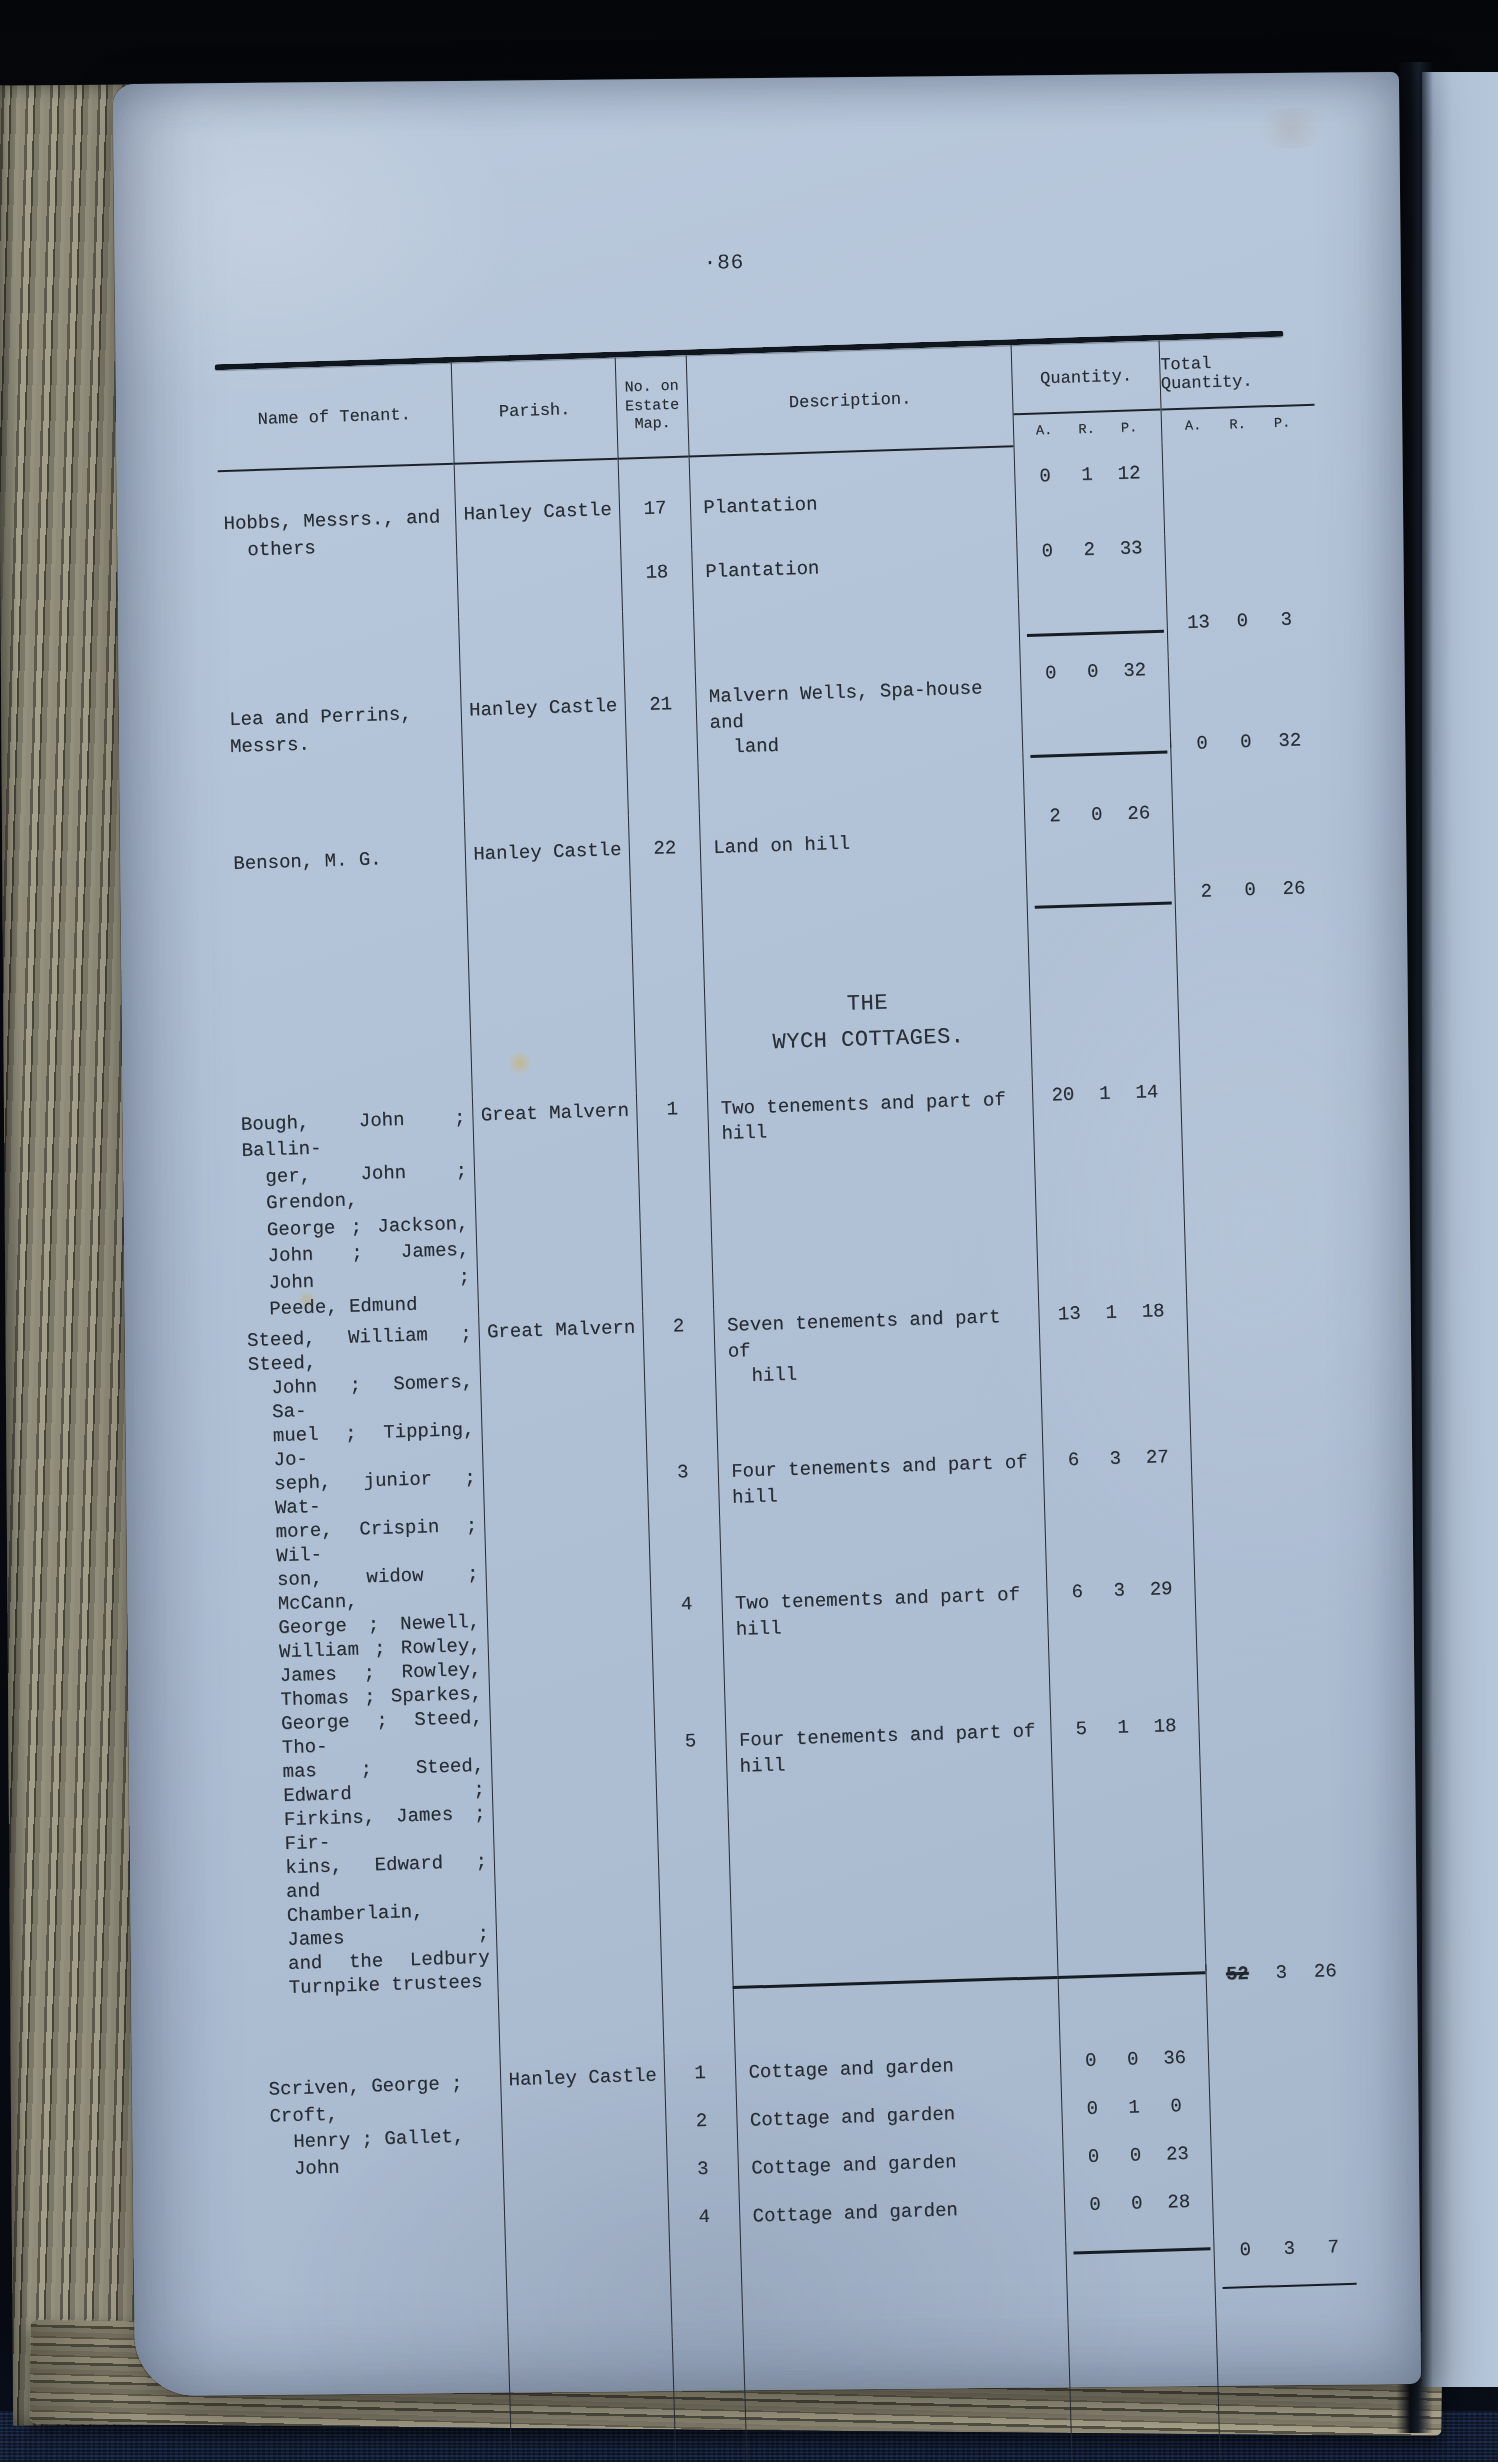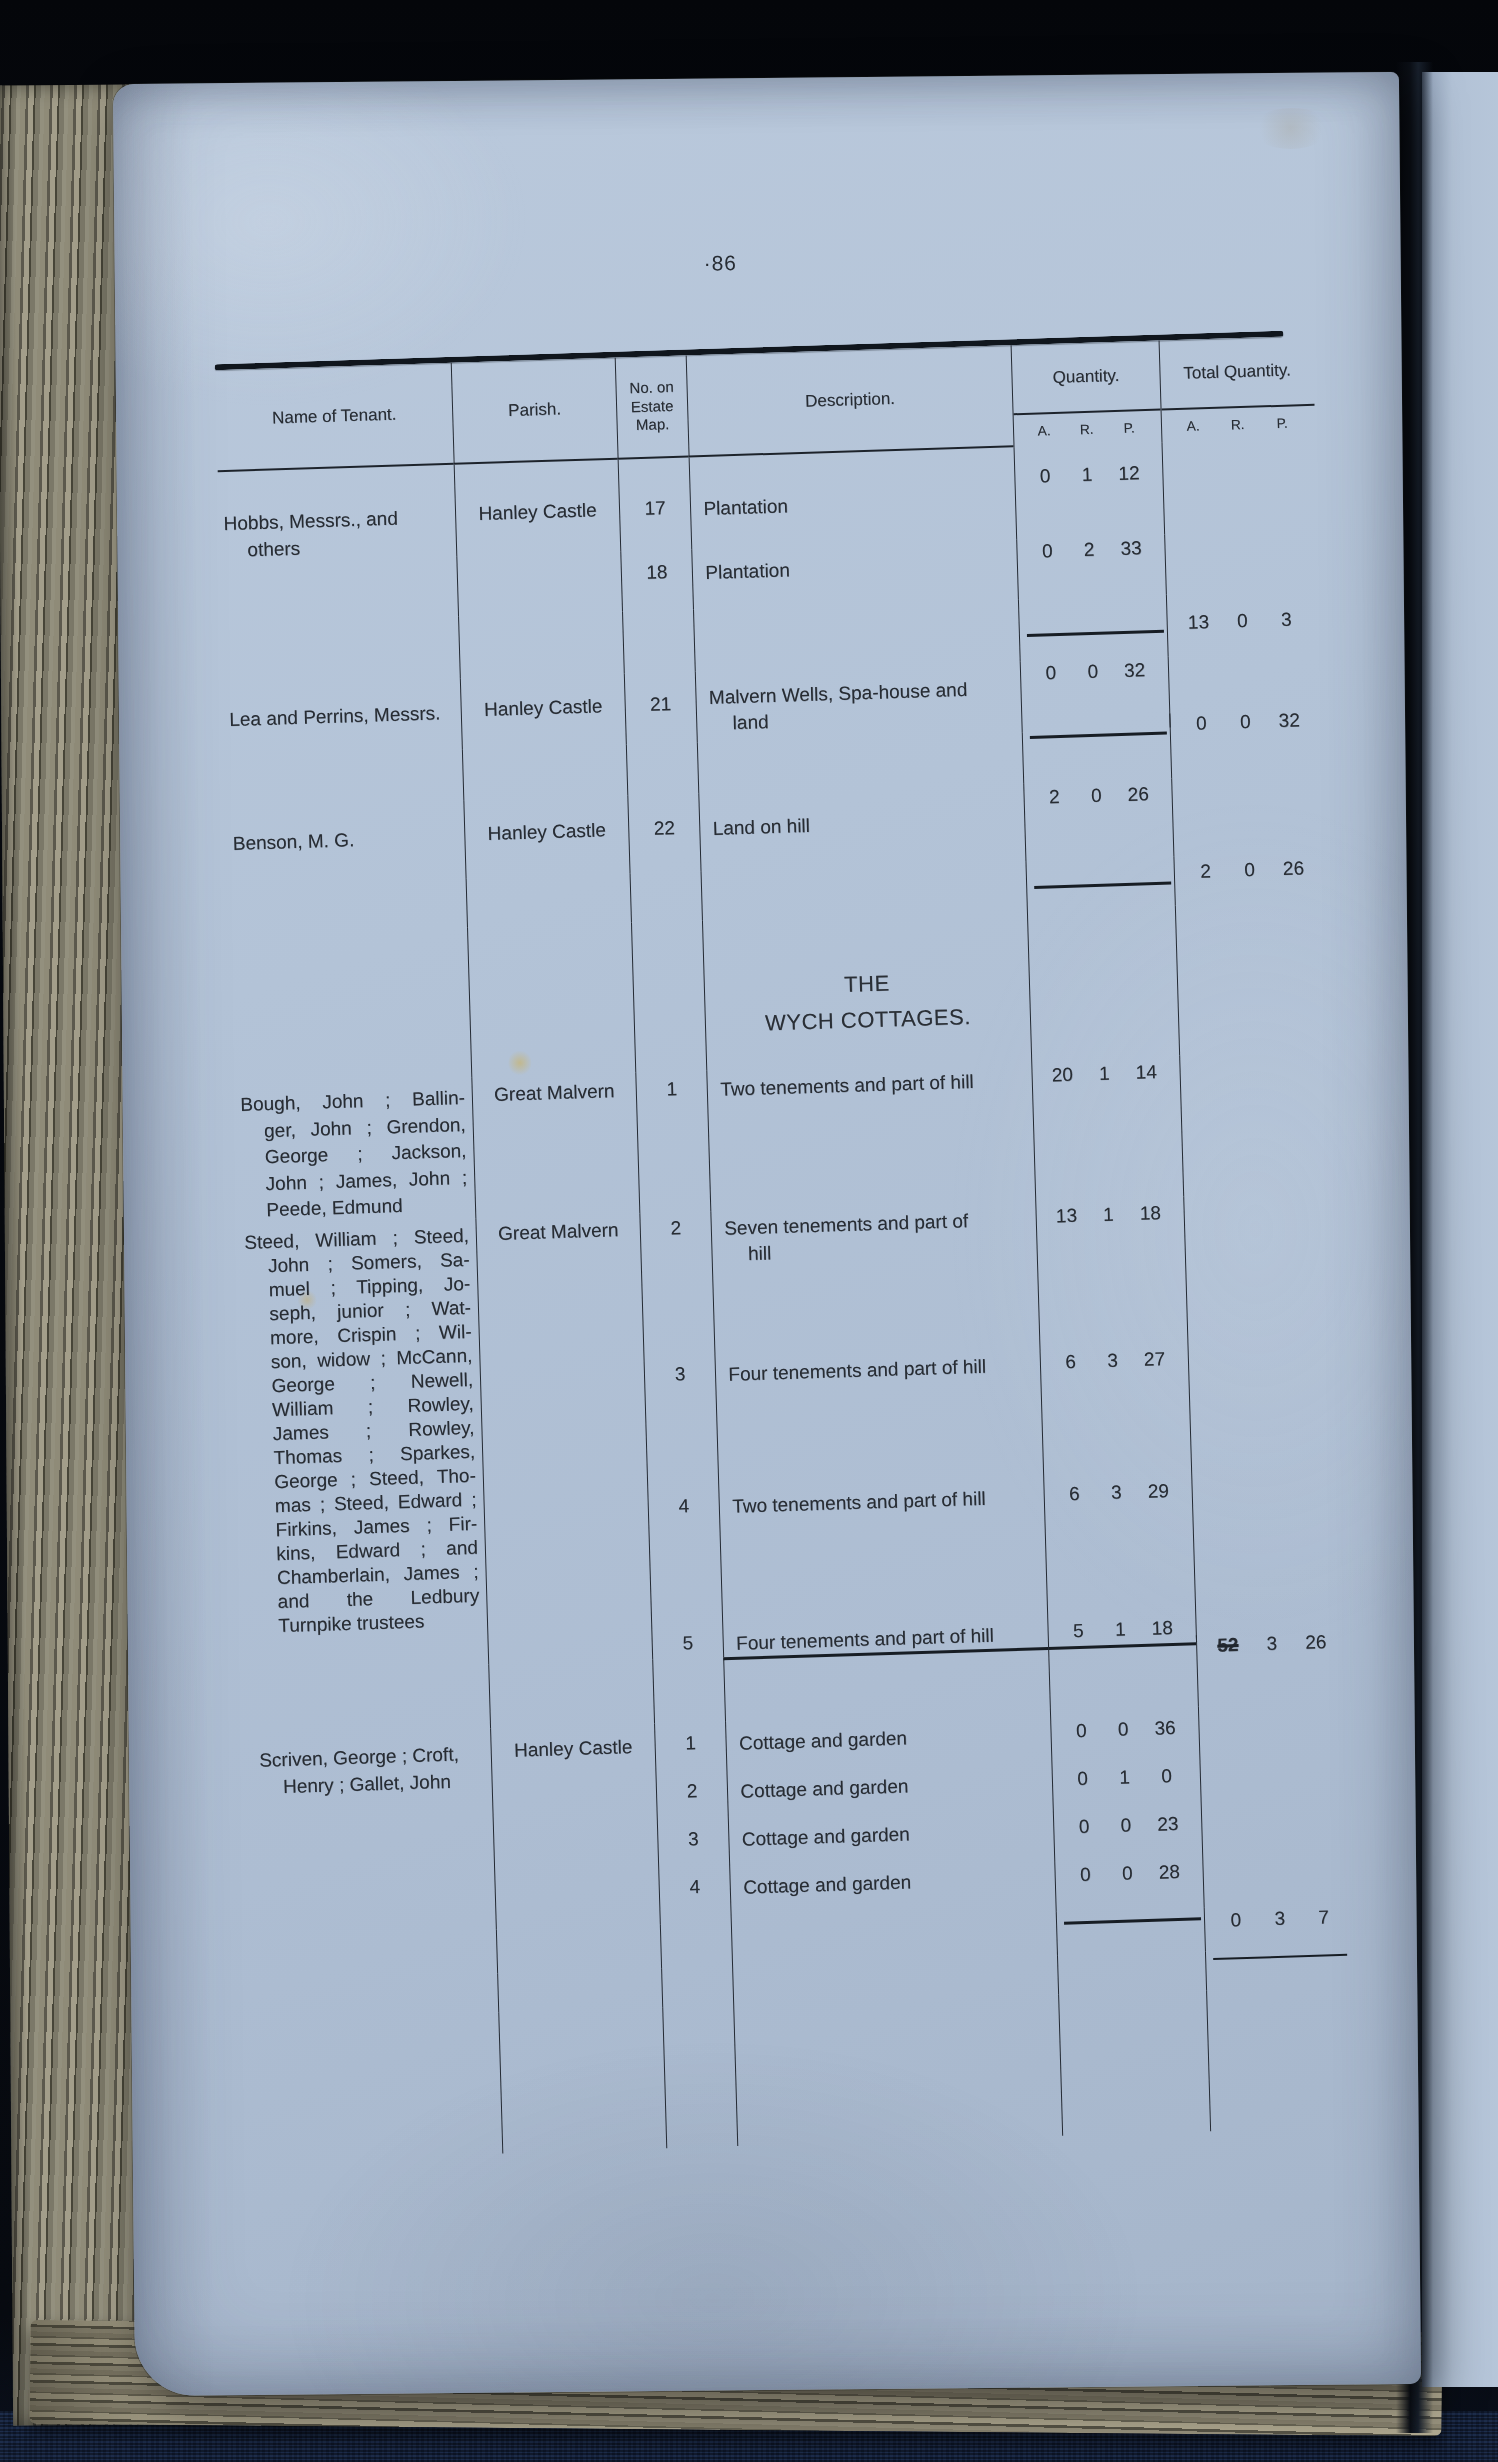--- a/index.html
+++ b/index.html
@@ -1,18 +1,18 @@
 <!DOCTYPE html>
 <html style="font-size:14px"><head>
 <meta charset="utf-8">
 <style>
   html,body{margin:0;padding:0;background:#05070b;}
   .scene{position:relative;width:1499px;height:2462px;overflow:hidden;
     background:linear-gradient(180deg,#04060a 0%,#05070c 6%,#070a10 94%,#0a101c 100%);
-    font-family:Liberation Sans, sans-serif;}
+    font-family:Liberation Mono, monospace;}
   
   .cloth-bottom{position:absolute;left:0;bottom:0;width:100%;height:51px;
     background:repeating-linear-gradient(90deg,#1b2a47 0 2.6px,#14203а 0);
     background:repeating-linear-gradient(90deg,#1b2a47 0 2.6px,#142039 2.6px 5.3px);}
   .cloth-bottom:after{content:"";position:absolute;inset:0;
     background:repeating-linear-gradient(0deg,rgba(0,0,0,.35) 0 1.8px,rgba(40,60,100,.15) 1.8px 3.5px);}
   
   .stack-left{position:absolute;left:5.3px;top:85px;width:148px;height:2340px;
     transform:rotate(-.4deg);
     background:

